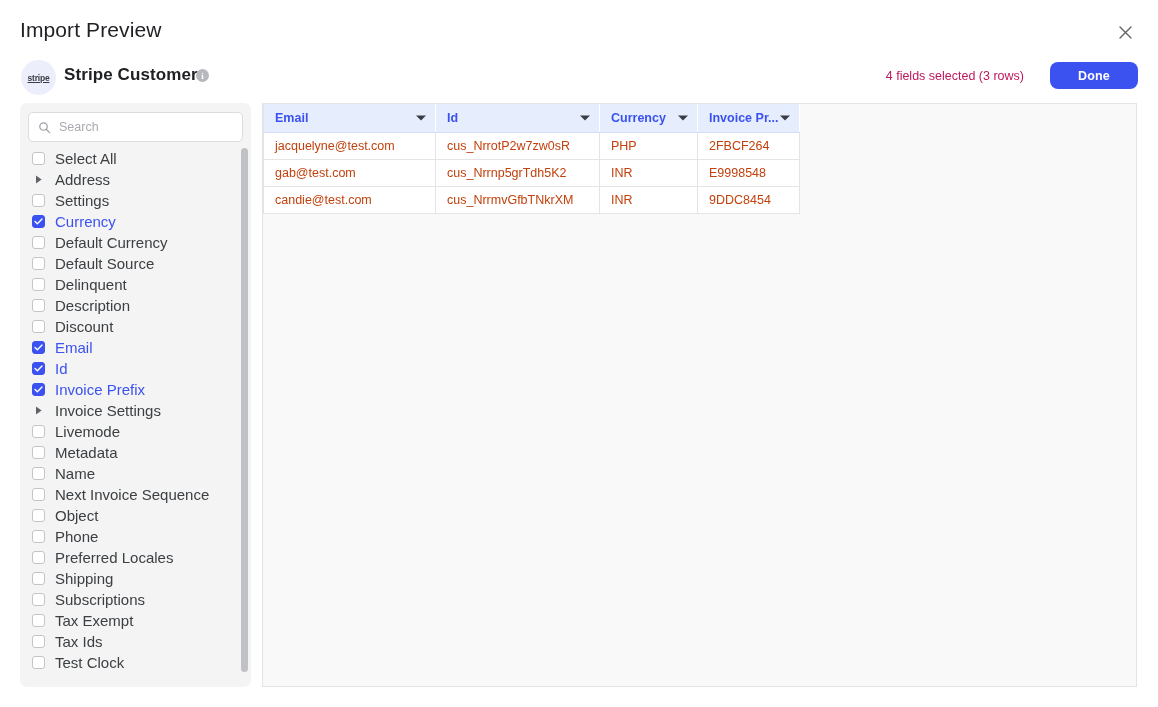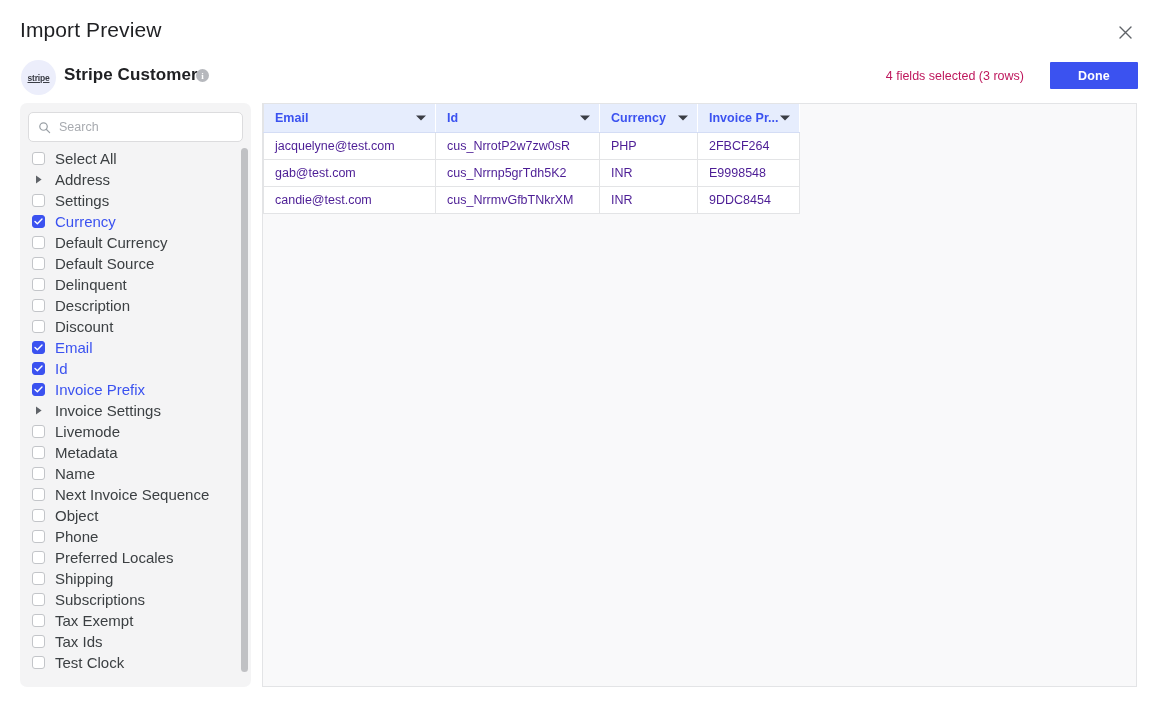--- a/index.html
+++ b/index.html
@@ -47,21 +47,21 @@
     color:#fff; font-size:9px; font-weight:700; font-family:"Liberation Serif", serif;
     cursor: pointer;
   }
   .fields-status {
     position: absolute; right: 134px; top: 69px;
     font-size: 12.5px; color: #be185d;
     white-space: nowrap;
   }
   .done-btn {
     position: absolute; left: 1050px; top: 62px;
-    width: 88px; height: 27px; border-radius: 1px;
+    width: 88px; height: 27px; border-radius: 8px;
     background: #3b52f0; border: none;
     color: #ffffff; font-size: 12.5px; font-weight: 700;
     font-family: "Liberation Sans", sans-serif;
     cursor: pointer; letter-spacing: .2px;
   }
 
   
   .fields-panel {
     position: absolute; left: 20px; top: 103px;
     width: 231px; height: 584px;
@@ -158,21 +158,21 @@
   th .caret {
     position: absolute; right: 9px; top: 50%;
     transform: translateY(-50%);
     width: 0; height: 0;
     border-left: 5px solid transparent;
     border-right: 5px solid transparent;
     border-top: 5px solid #3a3d45;
   }
   table.grid td {
     background: #ffffff;
-    color: #4c1d95;
+    color: #c2410c;
     font-size: 12.5px;
     height: 27px;
     padding: 0 8px 0 11px;
     border-right: 1px solid #e3e4e6;
     border-bottom: 1px solid #e3e4e6;
     white-space: nowrap; overflow: hidden;
   }
   table.grid td:first-child,
   table.grid th:first-child { border-left: 1px solid #e3e4e6; }
   .col-email { width: 172px; }

